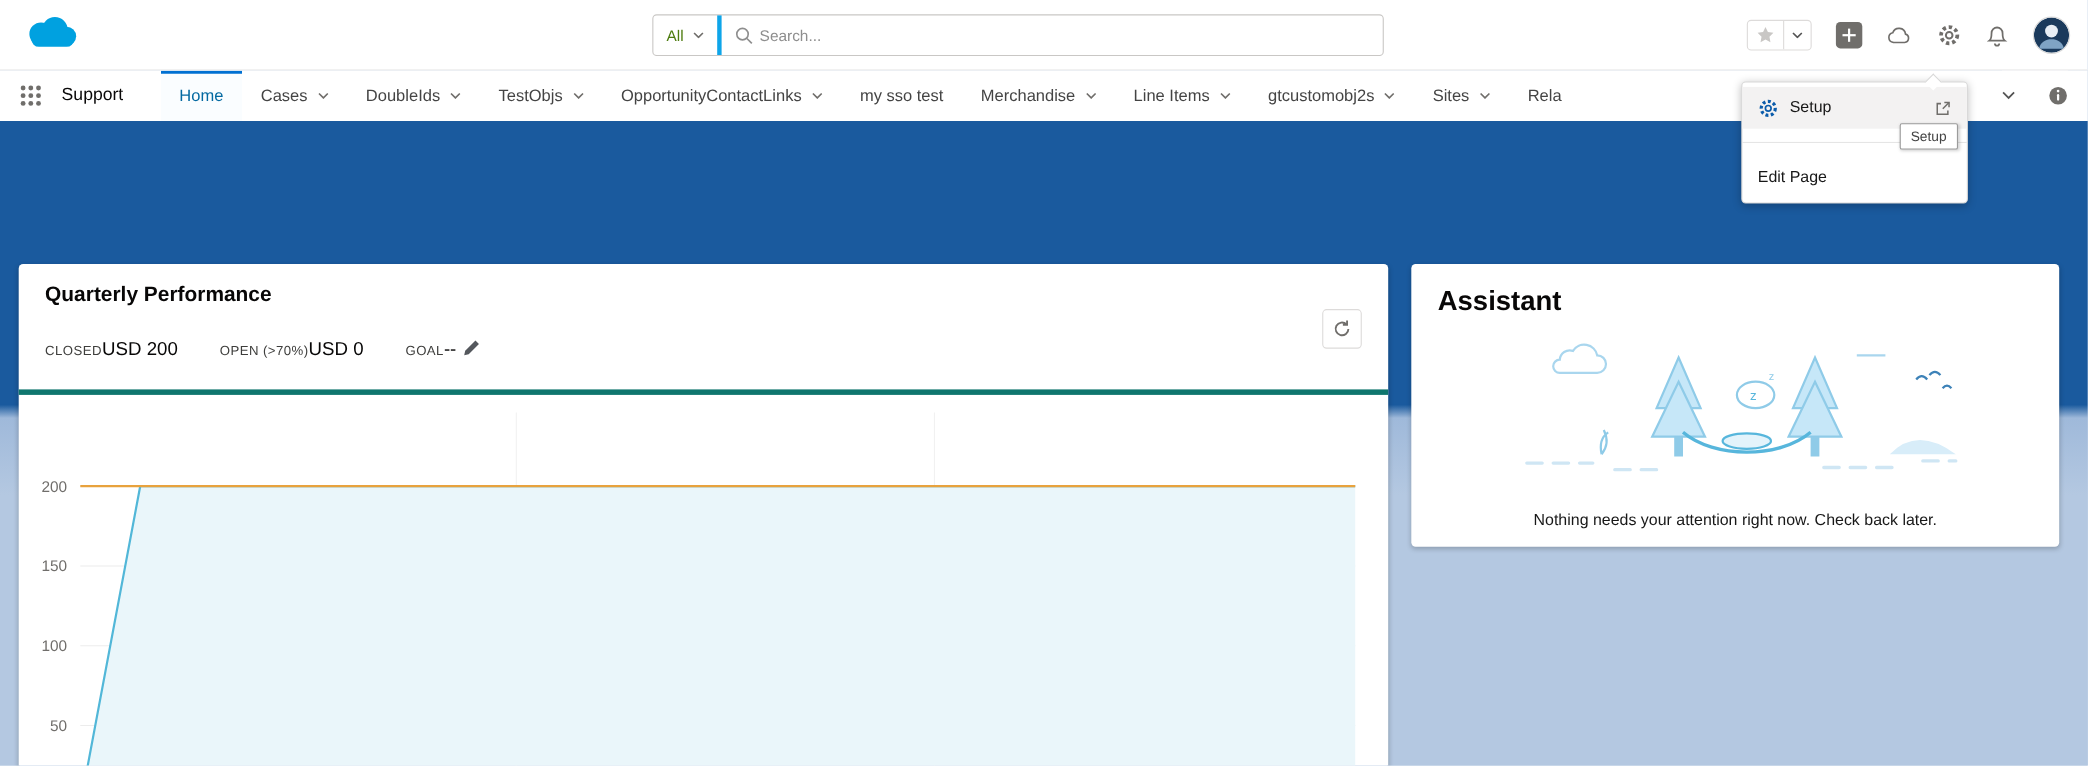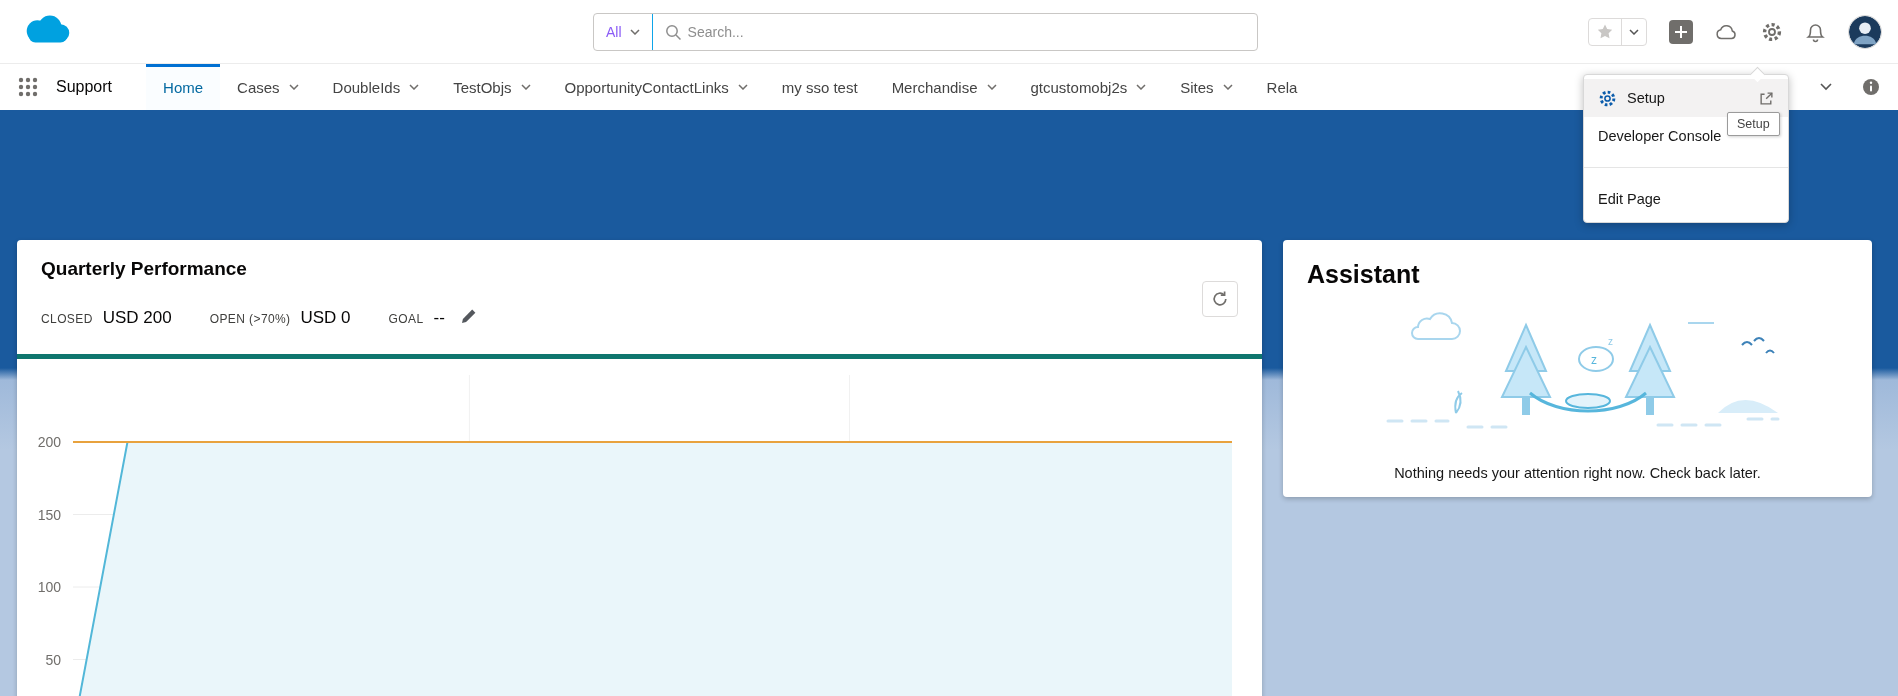--- a/index.html
+++ b/index.html
@@ -14,21 +14,21 @@
   .app-header{
     position:absolute; top:0; left:0; right:0; height:64px;
     background:#fff; border-bottom:1px solid #ececec; z-index:10;
   }
   .sf-logo{ position:absolute; left:18px; top:10px; }
   .search-box{
     position:absolute; left:593px; top:13px; width:665px; height:38px;
     border:1px solid #c9c7c5; border-radius:4px; display:flex; align-items:center; background:#fff;
   }
   .search-scope{ display:flex; align-items:center; gap:8px; padding:0 12px; height:100%;
-    border-right:1px solid #0ea5e9; cursor:pointer; color:#8b5cf6; font-size:14px;}
+    border-right:4px solid #0ea5e9; cursor:pointer; color:#4d7c0f; font-size:14px;}
   .search-box .mag{ margin:0 6px 0 12px; }
   .search-box input{ border:none; outline:none; flex:1; font-size:14px; color:#706e6b; font-family:inherit; background:transparent;}
   .search-box input::placeholder{ color:#8e8e8e; }
   .header-actions{ position:absolute; right:16px; top:0; height:64px; display:flex; align-items:center; gap:22px;}
   .icon-btn{ background:none; border:none; cursor:pointer; display:flex; align-items:center; justify-content:center; padding:0;}
   .fav-group{ display:flex; align-items:center; border:1px solid #dddbda; border-radius:4px; height:28px; overflow:hidden;}
   .fav-group .icon-btn{ padding:0 7px; height:100%;}
   .fav-divider{ width:1px; height:100%; background:#dddbda;}
   .quick-create{ width:24px; height:24px; background:#706e6b; border-radius:4px; position:relative; }
   .quick-create::before,.quick-create::after{ content:""; position:absolute; background:#fff; left:50%; top:50%; transform:translate(-50%,-50%);}
@@ -53,21 +53,21 @@
   }
   .card{ position:absolute; background:#fff; border-radius:4px; box-shadow:0 2px 5px rgba(0,0,0,.22);}
   
   .perf-card{ left:17px; top:130px; width:1245px; height:555px;}
   .perf-header{ position:relative; height:119px; padding:18px 24px 0 24px; border-bottom:5px solid #0f766e;}
   .perf-title{ font-size:19px; font-weight:bold; color:#080707;}
   .refresh-btn{ position:absolute; top:41px; right:24px; width:36px; height:36px;
     border:1px solid #dddbda; border-radius:4px; background:#fff; cursor:pointer;
     display:flex; align-items:center; justify-content:center;}
   .stats-row{ display:flex; align-items:baseline; gap:38px; margin-top:28px;}
-  .stat{ display:flex; align-items:baseline; gap:10px;}
+  .stat{ display:flex; align-items:baseline; }
   .stat .lbl{ font-size:12px; letter-spacing:.4px; color:#3e3e3c;}
   .stat .val{ font-size:17px; color:#080707;}
   .stat .pencil{ align-self:center; cursor:pointer; margin-left:6px;}
   .chart-wrap{ margin:4px 0 0 6px;}
   
   .assist-card{ left:1283px; top:130px; width:589px; height:257px;}
   .assist-title{ font-size:25px; font-weight:bold; color:#080707; padding:20px 24px 0 24px;}
   .assist-illo{ display:flex; justify-content:center; margin-top:12px;}
   .assist-msg{ position:absolute; bottom:16px; left:0; right:0; text-align:center; font-size:14.5px; color:#181818;}
   
@@ -202,20 +202,26 @@
         <span>OpportunityContactLinks</span>
         <svg width="10" height="6" viewBox="0 0 10 6">
           <path d="M1 1l4 4 4-4" stroke="#706e6b" stroke-width="1.5" fill="none"></path>
         </svg>
       </div>
       <div class="tab">
         <span>my sso test</span>
       </div>
       <div class="tab">
         <span>Merchandise</span>
+        <svg width="10" height="6" viewBox="0 0 10 6">
+          <path d="M1 1l4 4 4-4" stroke="#706e6b" stroke-width="1.5" fill="none"></path>
+        </svg>
+      </div>
+      <div class="tab">
+        <span>Line Items</span>
         <svg width="10" height="6" viewBox="0 0 10 6">
           <path d="M1 1l4 4 4-4" stroke="#706e6b" stroke-width="1.5" fill="none"></path>
         </svg>
       </div>
       <div class="tab">
         <span>gtcustomobj2s</span>
         <svg width="10" height="6" viewBox="0 0 10 6">
           <path d="M1 1l4 4 4-4" stroke="#706e6b" stroke-width="1.5" fill="none"></path>
         </svg>
       </div>
@@ -346,23 +352,19 @@
     <circle cx="11" cy="11" r="3" fill="none" stroke="#0B5CAB" stroke-width="1.8"></circle>
       </svg>
       <span>Setup</span>
       <span class="grow"></span>
       <svg width="15" height="15" viewBox="0 0 14 14">
     <path d="M5.2 3H2v9h9V8.8" fill="none" stroke="#706e6b" stroke-width="1.3"></path>
     <path d="M8 2h4v4" fill="none" stroke="#706e6b" stroke-width="1.3"></path>
     <line x1="12" y1="2" x2="6.7" y2="7.3" stroke="#706e6b" stroke-width="1.3"></line>
       </svg>
     </div>
-    <div class="menu-item">
-      <span>Developer Console</span>
-      <span class="grow"></span>
-    </div>
     <div class="menu-divider"></div>
     <div class="menu-item">
       <span>Edit Page</span>
       <span class="grow"></span>
     </div>
   </div>
 <div class="tooltip">Setup</div>
 
 </body></html>

